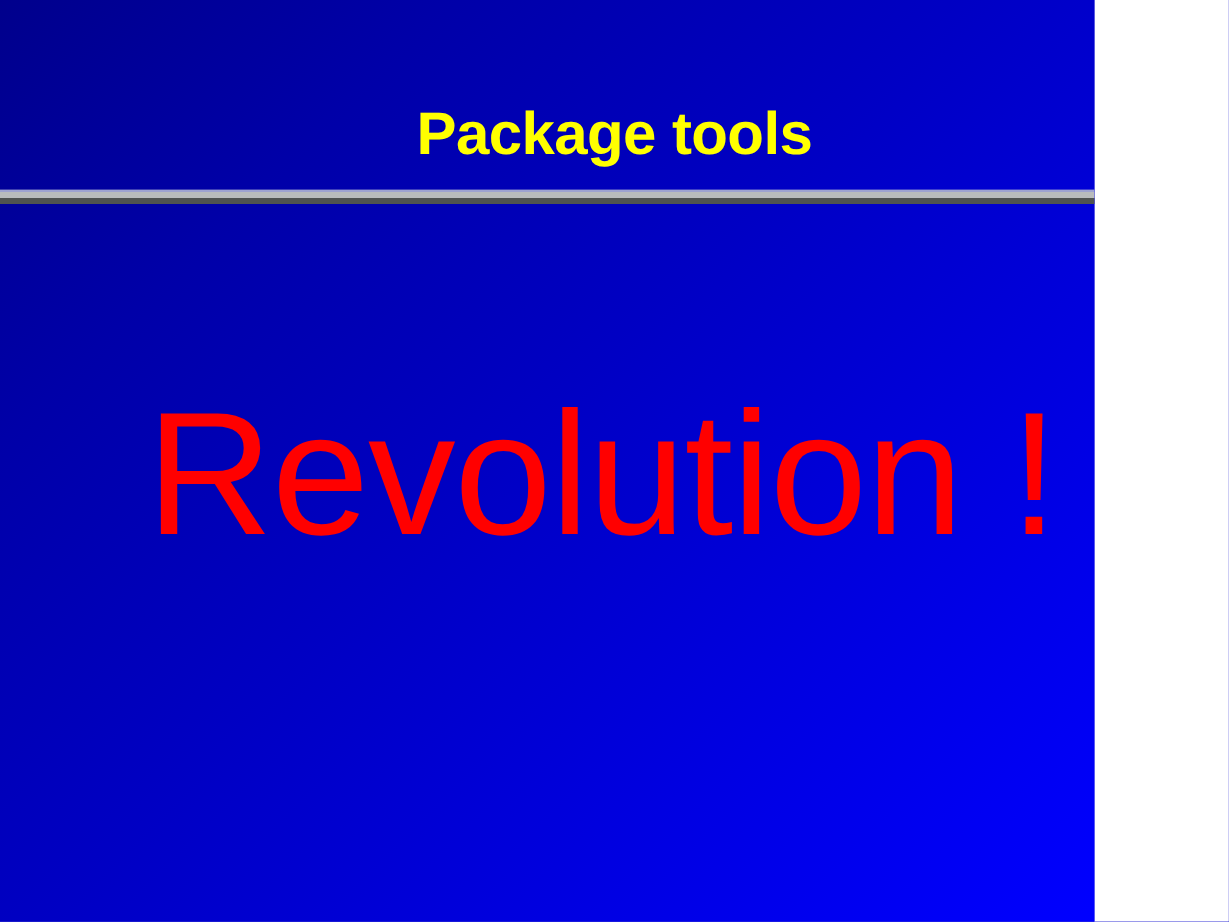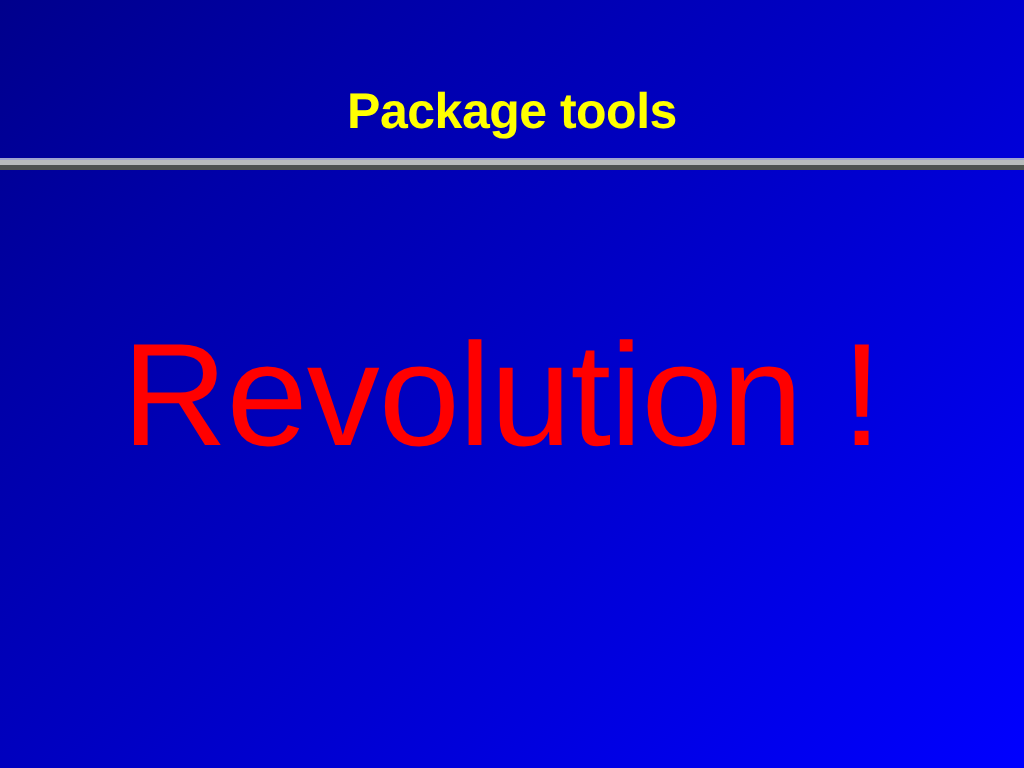--- a/index.html
+++ b/index.html
@@ -10,21 +10,21 @@
   body {
     width: 1024px;
     height: 768px;
     overflow: hidden;
     font-family: "Liberation Sans", sans-serif;
   }
 
   
   .slide {
     position: relative;
-    width: 1024px;
+    width: 912px;
     height: 768px;
     overflow: hidden;
     background-color: #0000cc;
     
     background-image: linear-gradient(
         135deg,
         #00008c 0%,
         #0000a8 22%,
         #0000c4 48%,
         #0000e2 74%,

